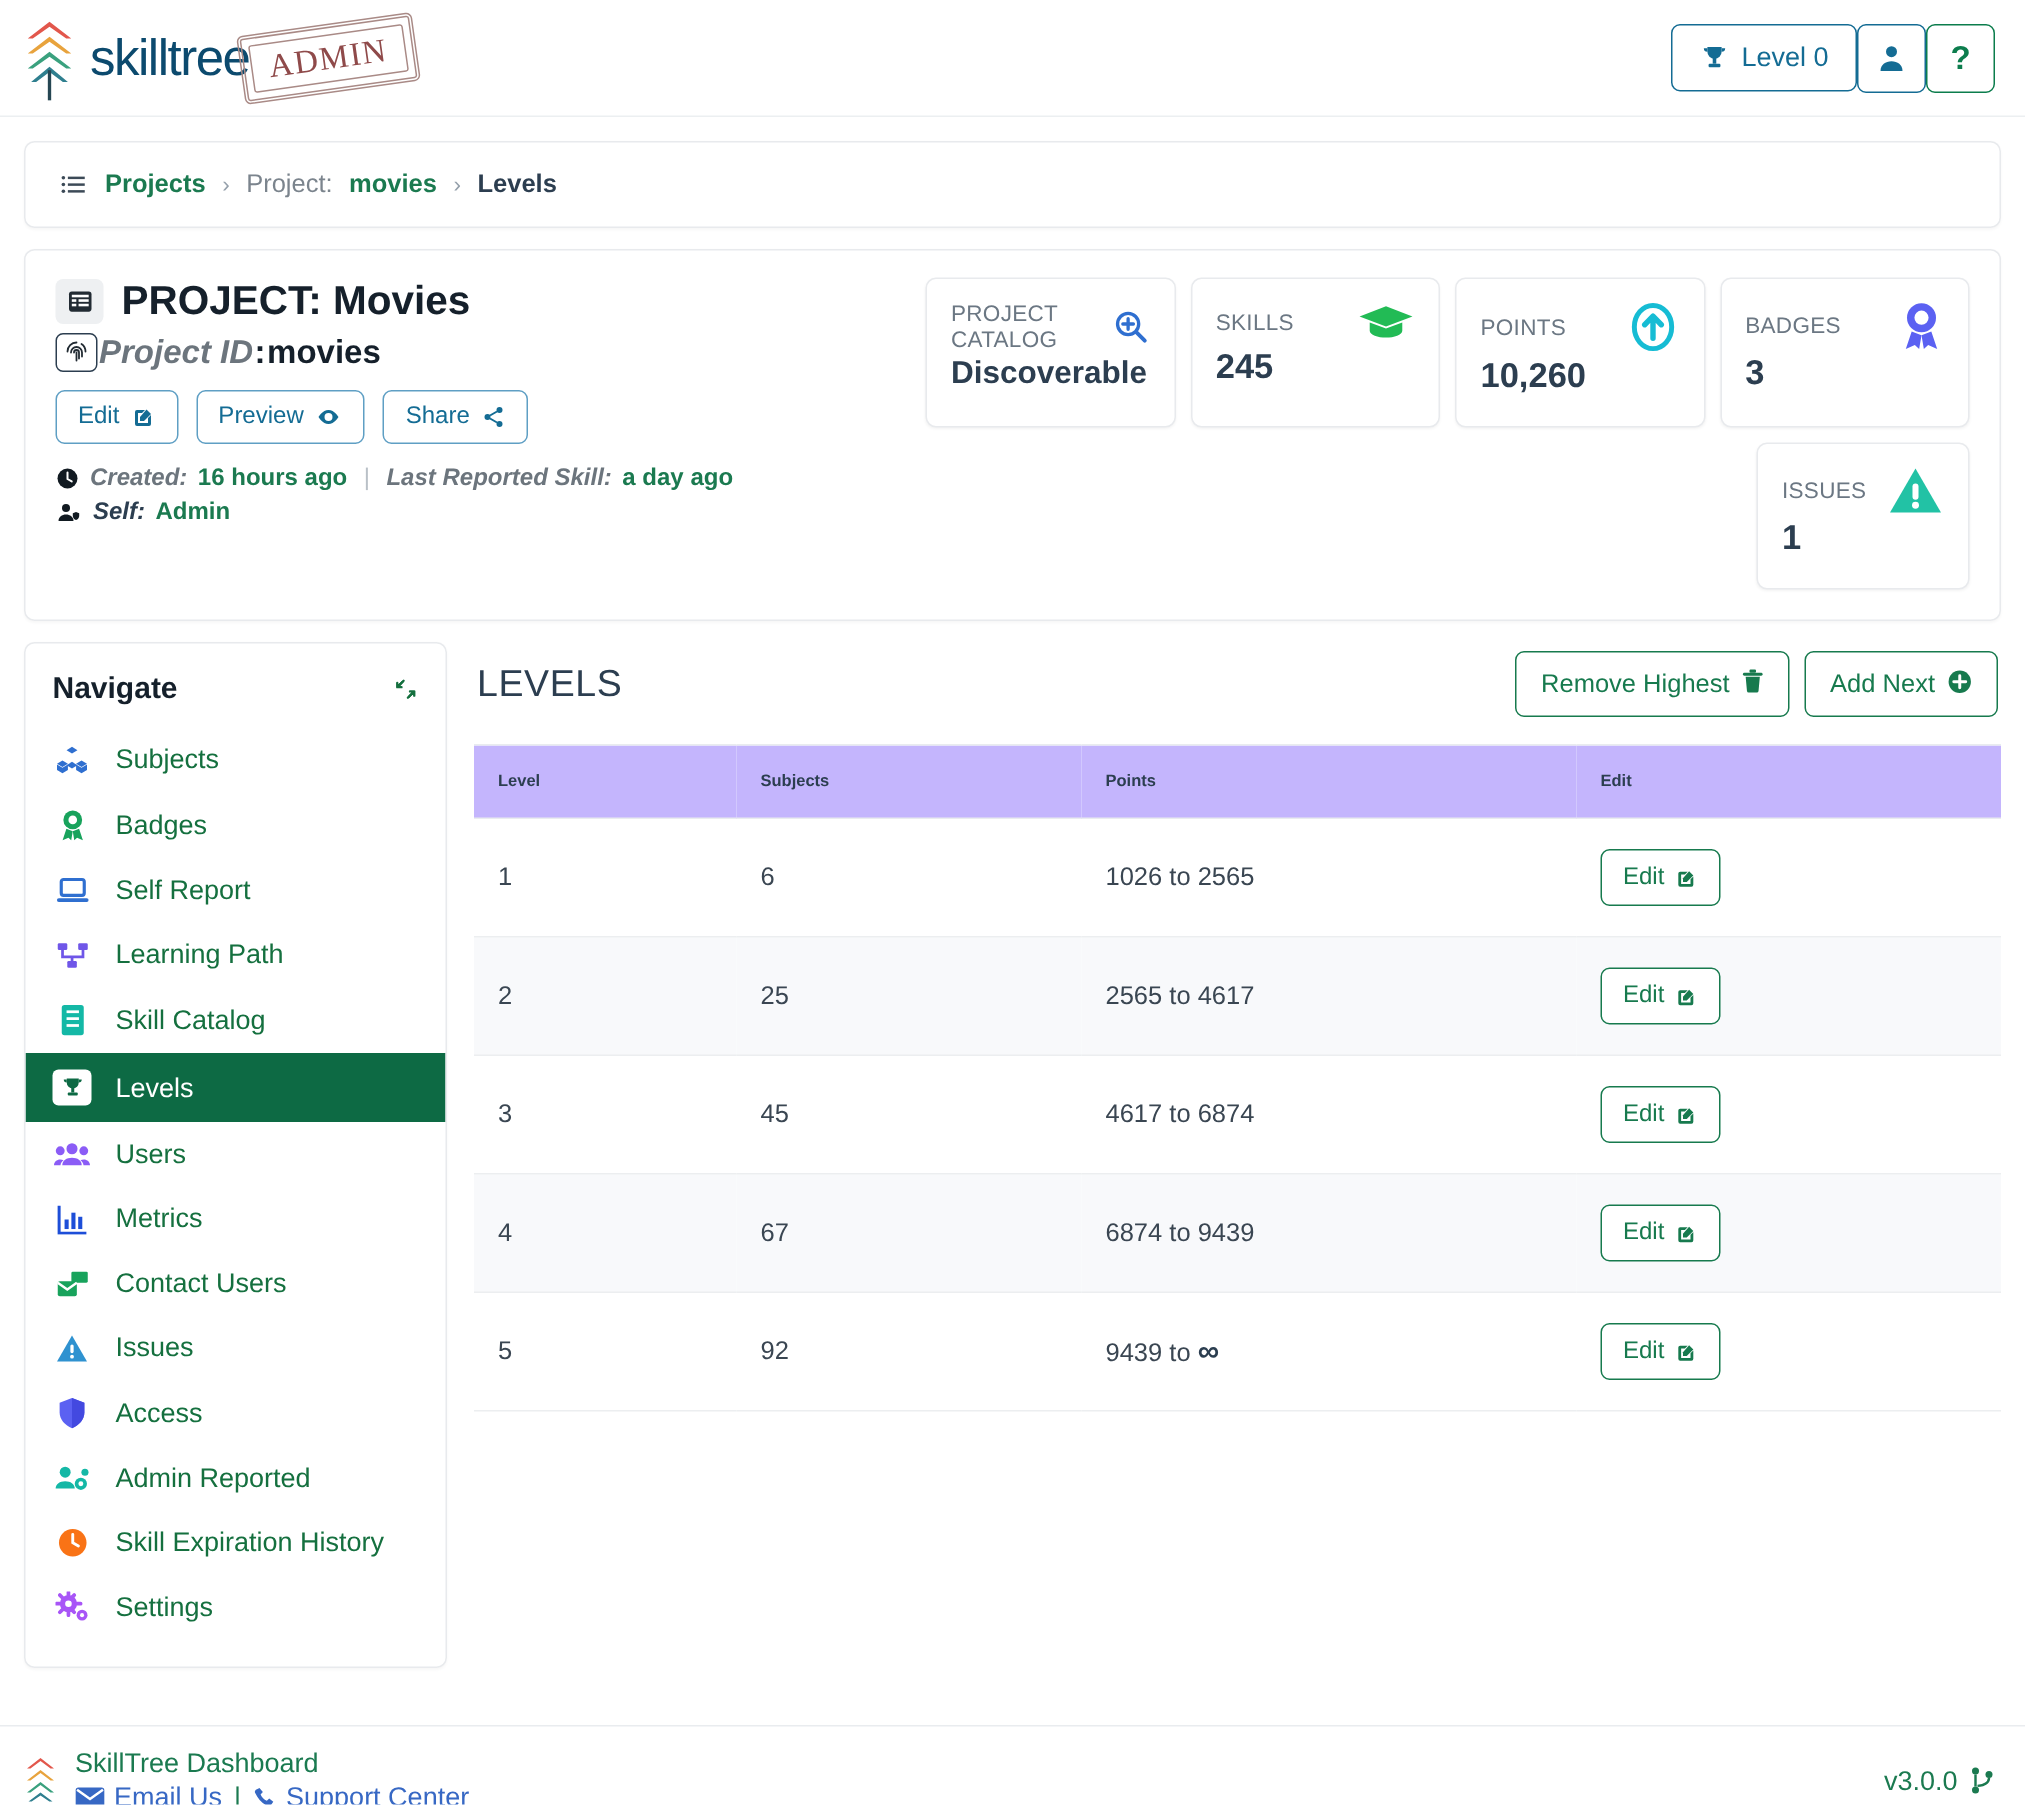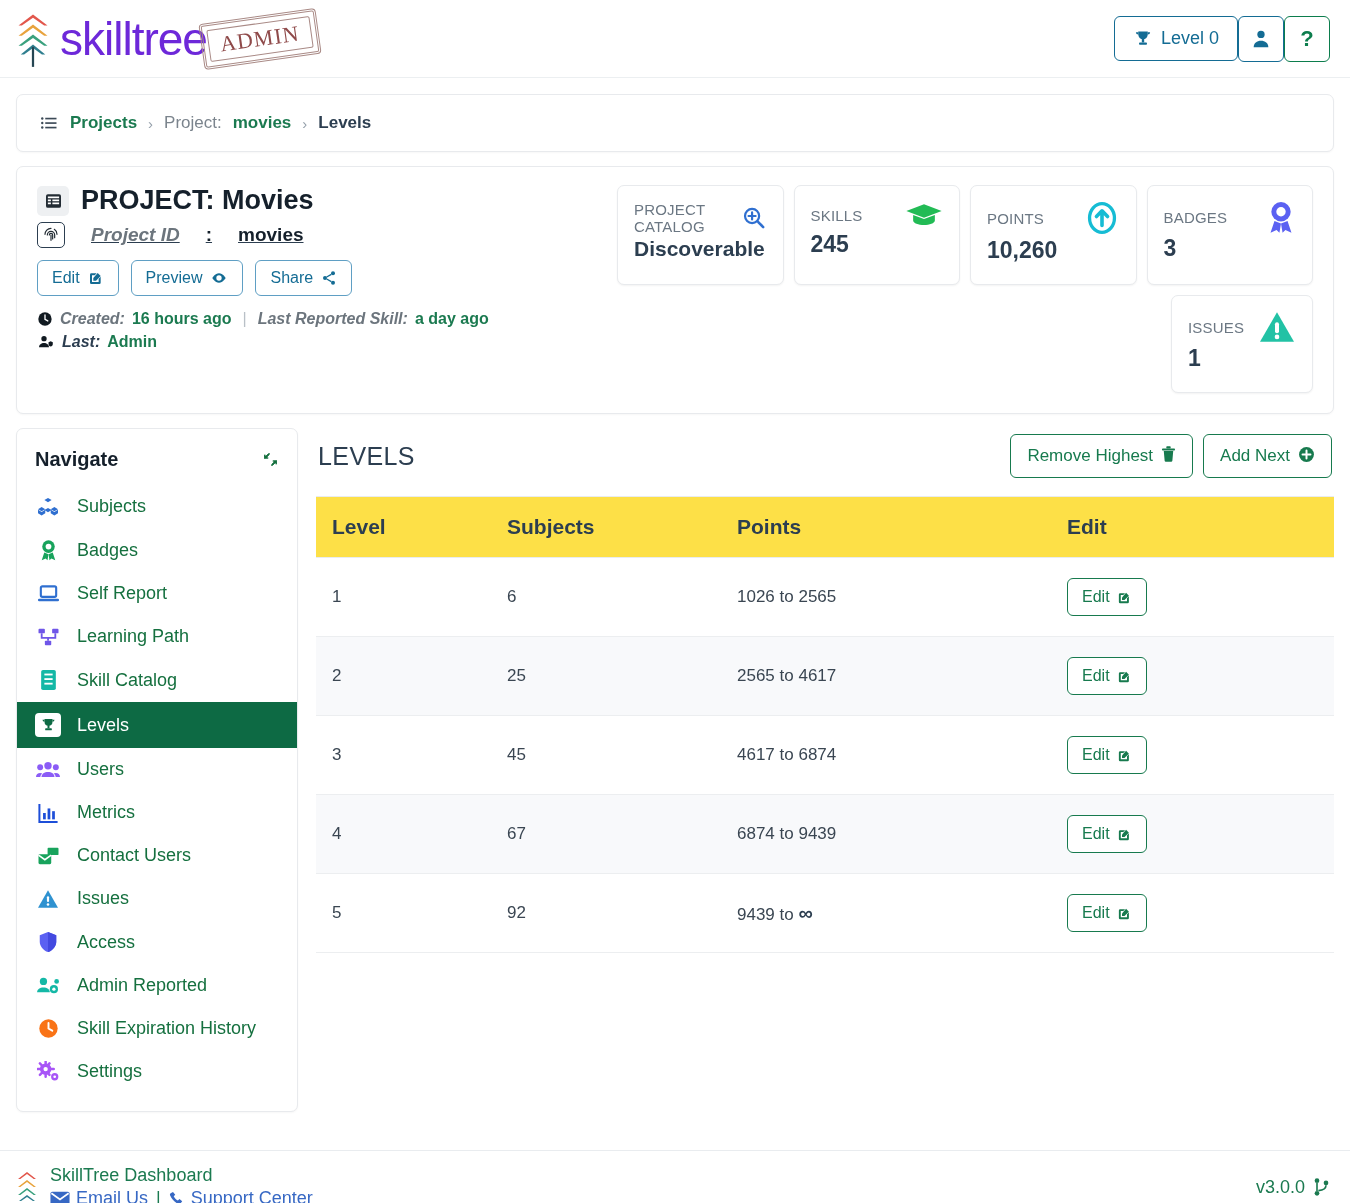--- a/index.html
+++ b/index.html
@@ -18,22 +18,22 @@
     display: flex;
     align-items: center;
     justify-content: space-between;
     padding: 0 20px 0 10px;
     background: #fff;
     border-bottom: 1px solid #eceff1;
   }
   .brand { display: flex; align-items: center; gap: 0px; }
   .brand-logo { width: 46px; height: 58px; display: block; }
   .brand-text {
-    font-size: 46px;
-    color: #6d28d9;
+    font-size: 34px;
+    color: #0c4a6e;
     letter-spacing: -1px;
     font-weight: 400;
     line-height: 1;
     margin-left: 4px;
   }
   .admin-stamp {
     position: relative;
     margin-left: -6px;
     transform: rotate(-8deg);
     border: 3px double #a98a86;
@@ -106,22 +106,22 @@
     gap: 20px;
   }
   .project-left { flex: 0 0 560px; }
   .project-title-row { display: flex; align-items: center; gap: 12px; }
   .proj-icon-box {
     width: 32px; height: 30px; background: #eef0f2; border-radius: 5px;
     display: flex; align-items: center; justify-content: center; color: #222;
   }
   .project-title { font-size: 27px; font-weight: bold; color: #15202b; }
   .project-id-row {
-    display: flex; align-items: center; gap: 26px;
-    margin-top: 6px; font-size: 19px; text-decoration: underline;
+    display: flex; align-items: center; gap: 1px;
+    margin-top: 6px; font-size: 22px;
   }
   .fp-box {
     width: 28px; height: 26px; border: 1px solid #2c3e50; border-radius: 5px;
     display: flex; align-items: center; justify-content: center;
   }
   .pid-label { font-style: italic; color: #6c757d; font-weight: bold; }
   .pid-val { color: #15202b; font-weight: bold; }
   .proj-btns { display: flex; gap: 12px; margin-top: 12px; }
   .btn-proj {
     display: inline-flex; align-items: center; gap: 8px;
@@ -190,23 +190,23 @@
   .levels-title { font-size: 25px; color: #2c3e50; letter-spacing: .4px; }
   .levels-actions { display: flex; gap: 10px; }
   .btn-green-outline {
     display: inline-flex; gap: 8px;
     border: 1px solid #177a4e; color: #177a4e; background: #fff;
     border-radius: 6px; padding: 11px 16px; font-size: 17px; cursor: pointer;
   }
   table.levels { width: 100%; border-collapse: collapse; }
   table.levels thead th {
     text-align: left;
-    background: #fde047;
+    background: #c4b5fd;
     color: #2c3e50;
-    font-size: 21px;
+    font-size: 11px;
     font-weight: bold;
     padding: 18px 16px;
     border-top: 1px solid #e9ecef;
     border-bottom: 1px solid #e9ecef;
   }
   table.levels tbody td {
     padding: 20px 16px;
     font-size: 17px;
     color: #3a4652;
     border-bottom: 1px solid #eceef0;
@@ -361,21 +361,21 @@
         <span class="meta-label">Last Reported Skill:</span>
         <span class="meta-val">a day ago</span>
       </div>
 
       <div class="meta-line2">
         <svg width="18" height="16" viewBox="0 0 24 24">
           <circle cx="9" cy="7" r="4" fill="#111a21"></circle>
           <path d="M1.5 20c0-4 3.4-6.5 7.5-6.5s7.5 2.5 7.5 6.5z" fill="#111a21"></path>
           <path d="M19 11l3.2 1.3v2.6c0 1.9-1.4 3.4-3.2 4-1.8-.6-3.2-2.1-3.2-4v-2.6z" fill="#111a21"></path>
         </svg>
-        <span class="meta-label-dark">Last:</span>
+        <span class="meta-label-dark">Self:</span>
         <span class="meta-val">Admin</span>
       </div>
     </div>
 
     <div class="stats-area">
       <div class="stat-row">
 
         <div class="stat-card">
           <div class="stat-top">
             <span class="stat-label">PROJECT CATALOG</span>

